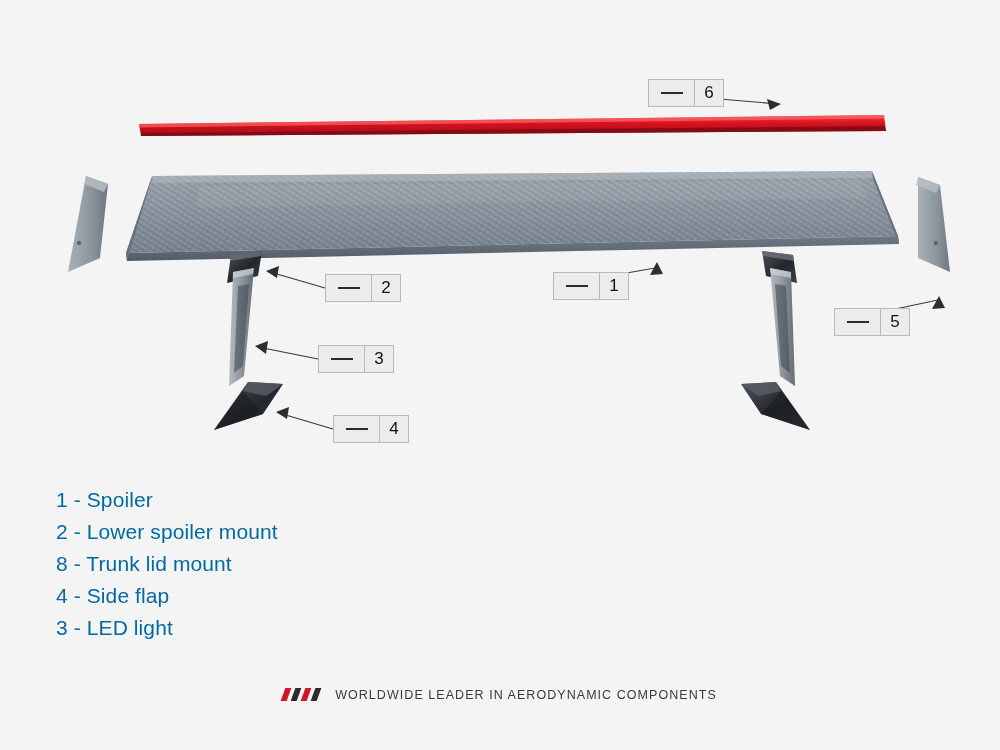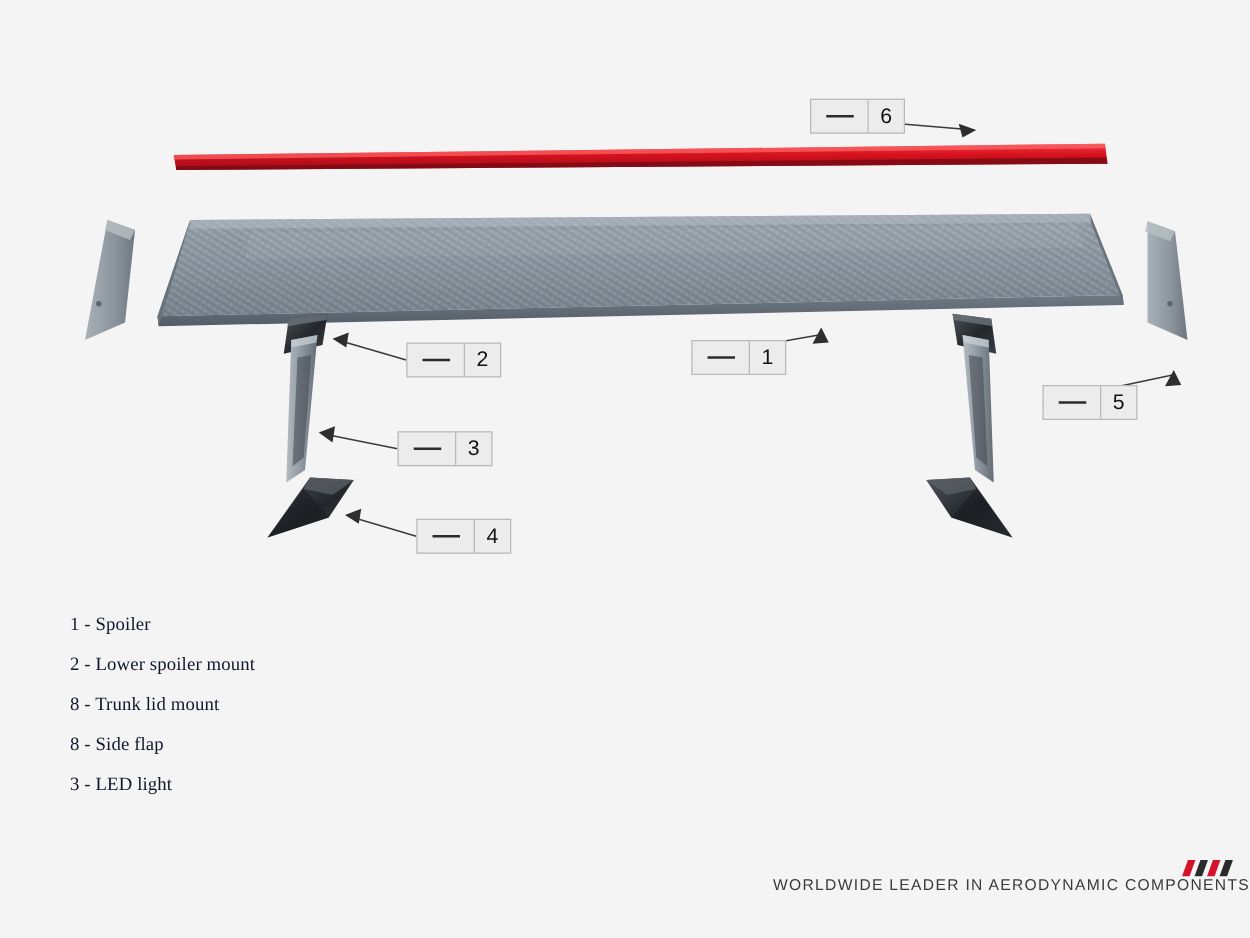--- a/index.html
+++ b/index.html
@@ -65,38 +65,36 @@
   }
 
   
   #legend {
     position: absolute;
     left: 56px;
     top: 484px;
     width: 520px;
   }
   #legend .legend-row {
-    font-size: 15px;
+    font-size: 21px;
     line-height: 32px;
-    color: #0f172a;
+    color: #0369a1;
     letter-spacing: 0.1px;
     white-space: nowrap;
-    font-family: Liberation Serif, serif;
   }
 
   
   #footer {
     position: absolute;
     left: 0;
     top: 688px;
     width: 1000px;
     display: flex;
-    align-items: flex-end;
+    align-items: flex-start;
     justify-content: center;
-    flex-direction: column;
   }
   #footer .stripes {
     display: flex;
     align-items: center;
     margin-right: 12px;
     transform: skewX(-20deg);
   }
   #footer .stripes span {
     display: block;
     width: 6px;
@@ -271,21 +269,21 @@
     <span class="dash">
         <i></i>
       </span>
     <span class="num">5</span>
   </div>
 
   <div id="legend">
     <div class="legend-row">1 - Spoiler</div>
     <div class="legend-row">2 - Lower spoiler mount</div>
     <div class="legend-row">8 - Trunk lid mount</div>
-    <div class="legend-row">8 - Side flap</div>
+    <div class="legend-row">4 - Side flap</div>
     <div class="legend-row">3 - LED light</div>
   </div>
 
   <div id="footer">
     <span class="stripes">
       <span></span>
         <span class="dark"></span>
         <span></span>
         <span class="dark"></span>
     </span>

